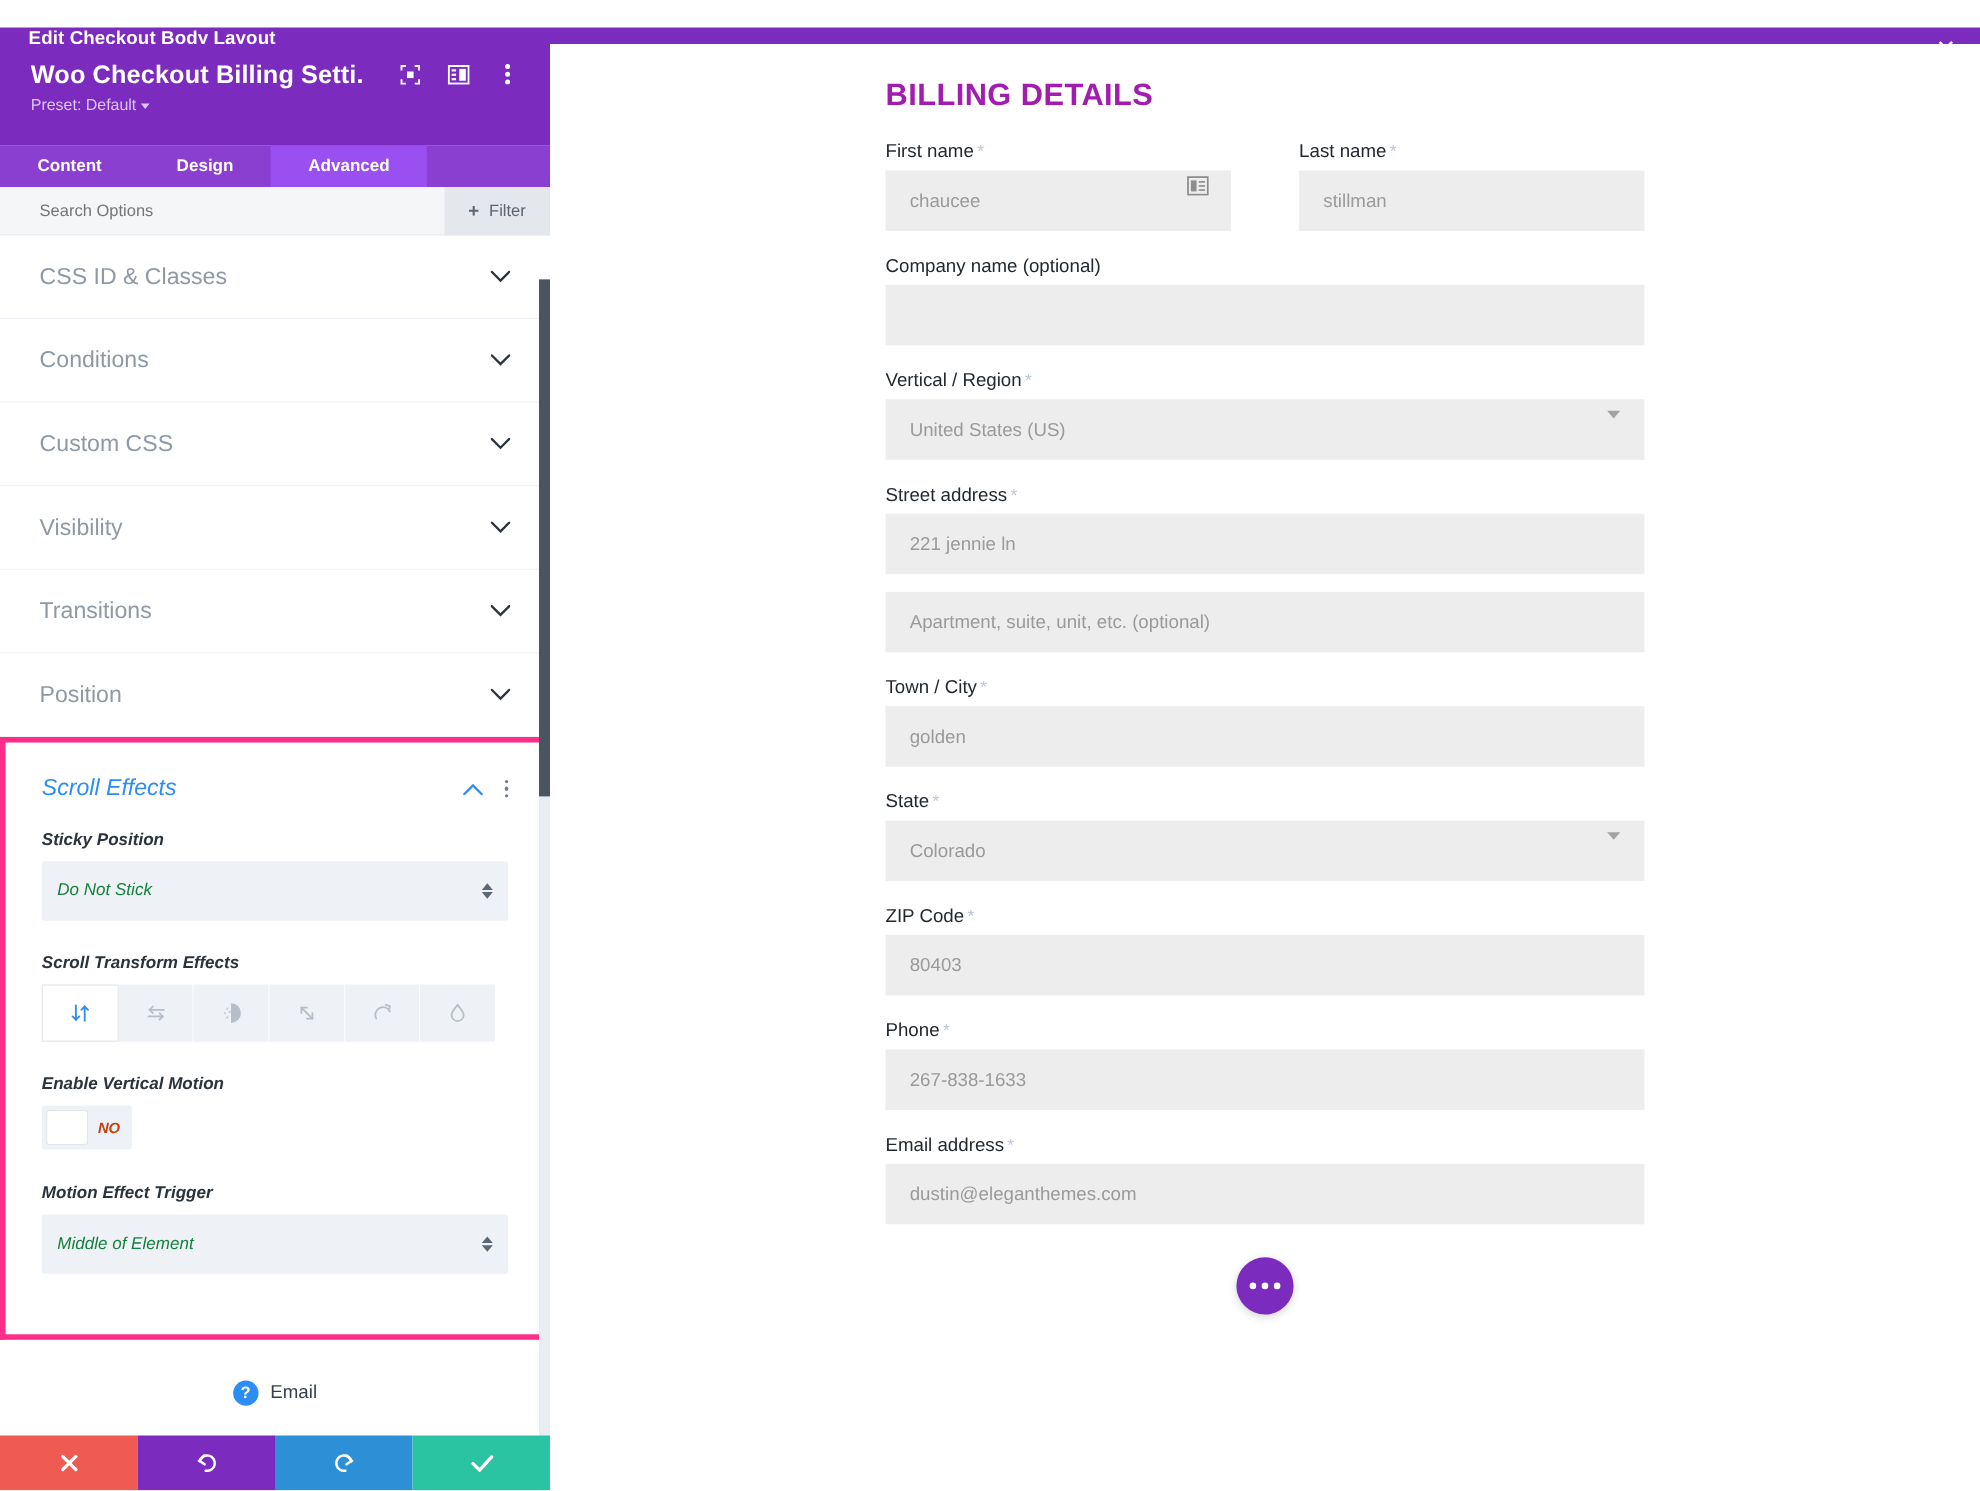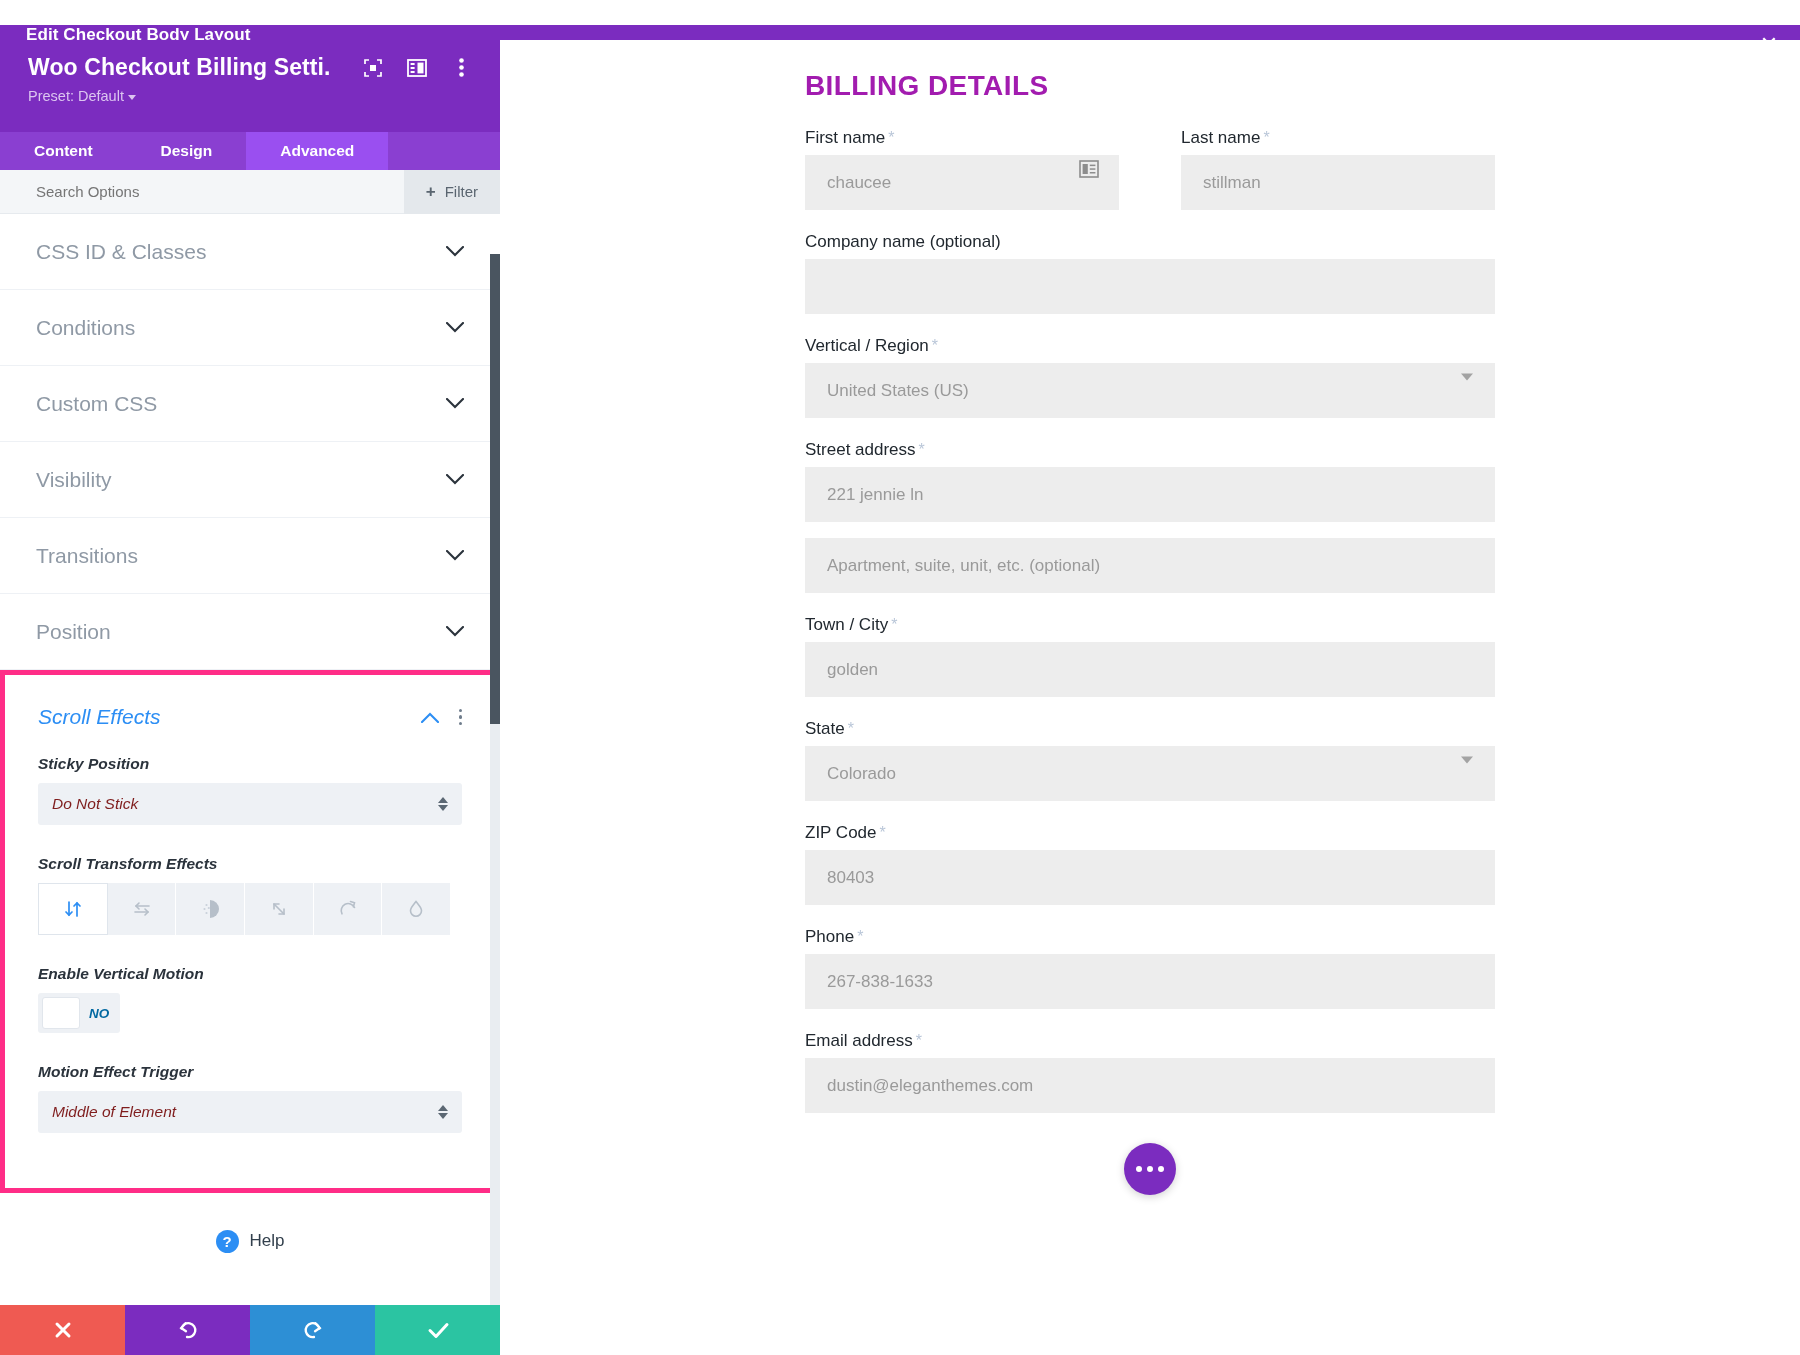--- a/index.html
+++ b/index.html
@@ -107,23 +107,23 @@
   .se-title { font-size: 21px; color: #2c8ef4; }
   .se-head-ctrl { display: flex; align-items: center; gap: 20px; }
   .dots-v { display: flex; flex-direction: column; gap: 3px; cursor: pointer; }
   .dots-v i { width: 3.5px; height: 3.5px; background: #6f7d8c; border-radius: 50%; display: block; }
 
   .field-label {
     font-size: 15.5px; color: #2b333c; font-weight: bold; margin-bottom: 10px;
   }
   .field-block { margin-bottom: 30px; }
   .select-box {
-    height: 42px; background: #eef1f5; border-radius: 3px;
+    height: 54px; background: #eef1f5; border-radius: 3px;
     display: flex; align-items: center; padding: 0 14px;
-    font-size: 15.5px; color: #7f1d1d; position: relative; cursor: pointer;
+    font-size: 15.5px; color: #15803d; position: relative; cursor: pointer;
   }
   .select-arrows {
     position: absolute; right: 14px; top: 50%; transform: translateY(-50%);
     display: flex; flex-direction: column; gap: 2px;
   }
   .tri-up { width: 0; height: 0; border-left: 5px solid transparent; border-right: 5px solid transparent; border-bottom: 6px solid #5b6773; }
   .tri-dn { width: 0; height: 0; border-left: 5px solid transparent; border-right: 5px solid transparent; border-top: 6px solid #5b6773; }
 
   
   .fx-row { display: flex; width: 412px; }
@@ -136,21 +136,21 @@
 
   
   .toggle-wrap {
     display: inline-flex; align-items: center; background: #eef1f5;
     border-radius: 3px; height: 40px; padding: 4px; width: 82px;
   }
   .toggle-knob {
     width: 38px; height: 32px; background: #ffffff; border-radius: 3px;
     border: 1px solid #e1e6ec;
   }
-  .toggle-label { font-size: 13.5px; color: #0369a1; font-weight: bold; margin-left: 9px; }
+  .toggle-label { font-size: 13.5px; color: #c2410c; font-weight: bold; margin-left: 9px; }
 
   
   .help-row {
     height: 96px; display: flex; align-items: center; justify-content: center;
     gap: 11px; background: #fff;
   }
   .help-badge {
     width: 23px; height: 23px; border-radius: 50%; background: #2c8ef4; color: #fff;
     font-size: 15px; font-weight: bold; display: flex; align-items: center; justify-content: center;
   }
@@ -417,21 +417,21 @@
                 <span class="tri-up"></span>
                 <span class="tri-dn"></span>
               </span>
           </div>
         </div>
       </div>
     </div>
 
     <div class="help-row">
       <span class="help-badge">?</span>
-      <span class="help-text">Help</span>
+      <span class="help-text">Email</span>
     </div>
 
     <div class="panel-scroll-track">
       <div class="panel-scroll-thumb"></div>
     </div>
 
     <div class="action-bar">
       <div class="act act-cancel">
         <svg width="22" height="22" viewBox="0 0 22 22">
             <g stroke="#fff" stroke-width="3" stroke-linecap="round">

